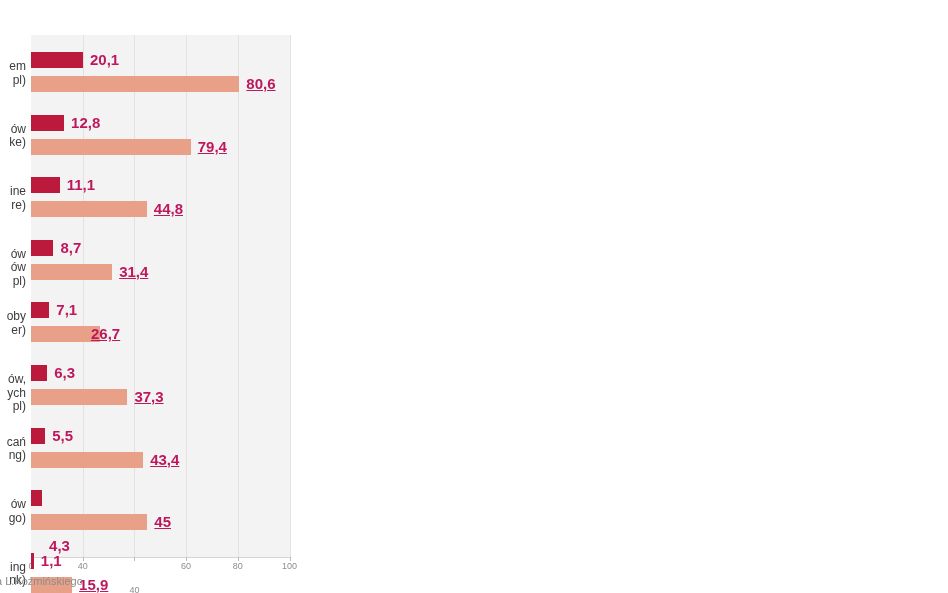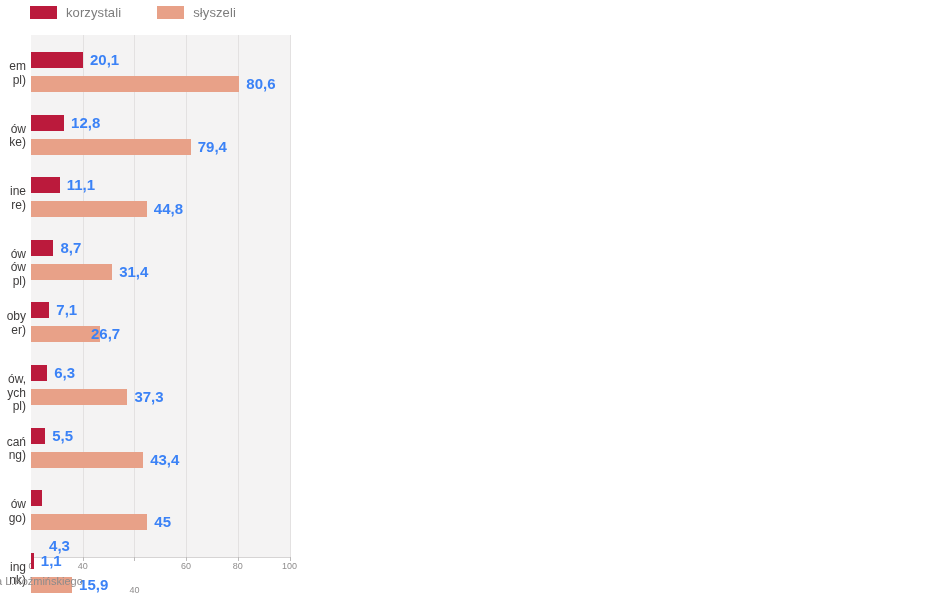--- a/index.html
+++ b/index.html
@@ -116,51 +116,41 @@
     left: 31px;
     height: 16px;
   }
   .bar.used   { background: #bb1a3c; top: 0px; }
   .bar.heard  { background: #e8a188; top: 24px; }
 
   .bar-value {
     position: absolute;
     font-size: 15px;
     font-weight: bold;
-    color: #3b82f6;
+    color: #be185d;
     white-space: nowrap;
   }
   .bar-value.used  { top: -1px; }
-  .bar-value.heard { top: 23px; }
+  .bar-value.heard { top: 23px; text-decoration: underline; }
 
   
   .source {
     position: absolute;
     left: -34px;
     top: 575px;
     font-size: 11px;
     color: #8d8b8b;
     white-space: nowrap;
   }
 </style>
 </head>
 <body>
 
 <div id="chart-root">
 
-  <div class="legend">
-    <div class="legend-item">
-      <span class="legend-swatch" style="background:#bb1a3c"></span>
-      <span class="legend-label">korzystali</span>
-    </div>
-    <div class="legend-item">
-      <span class="legend-swatch" style="background:#e8a188"></span>
-      <span class="legend-label">słyszeli</span>
-    </div>
-  </div>
 
   <div class="plot-bg"></div>
 
   <div id="gridlines">
       <div class="gridline" style="left: 82.7px;"></div>
       <div class="gridline" style="left: 134.4px;"></div>
       <div class="gridline" style="left: 186.1px;"></div>
       <div class="gridline" style="left: 237.8px;"></div>
       <div class="gridline" style="left: 289.5px;"></div>
     </div>

